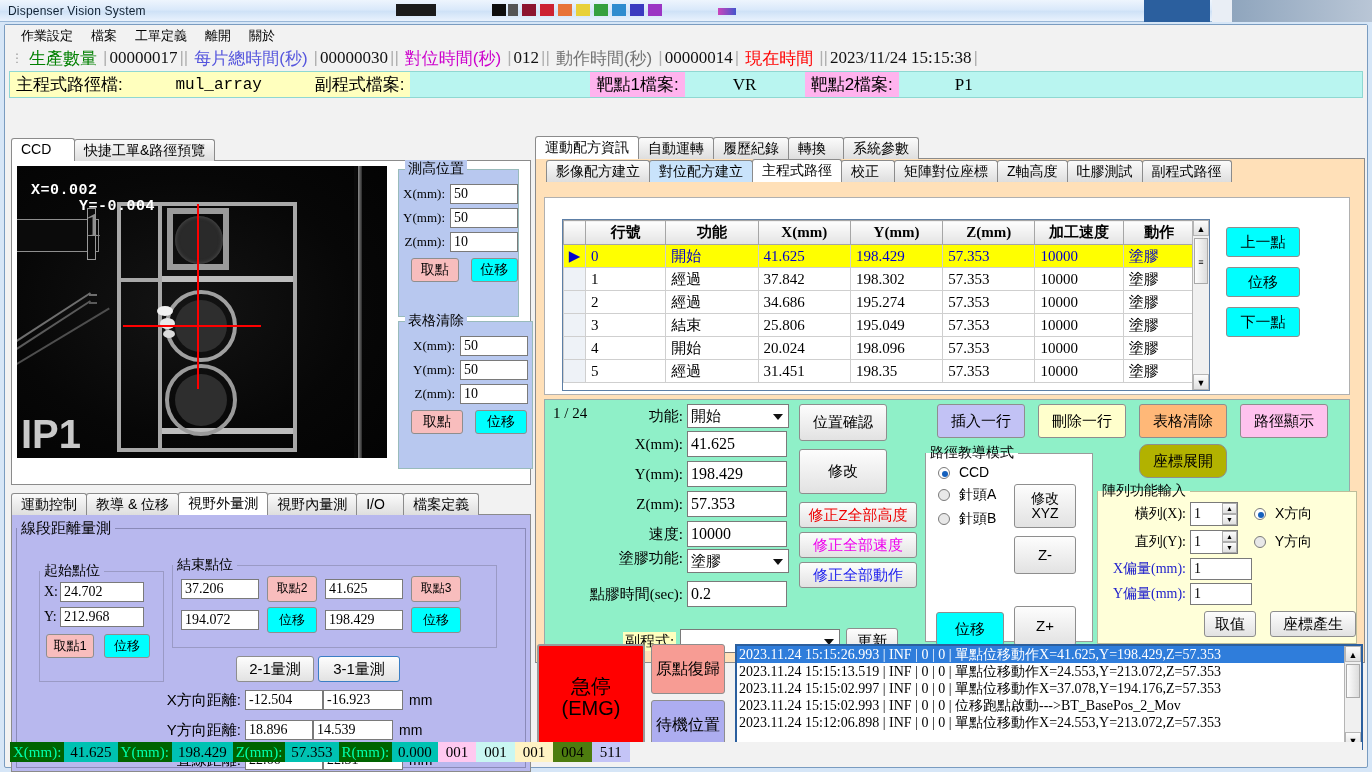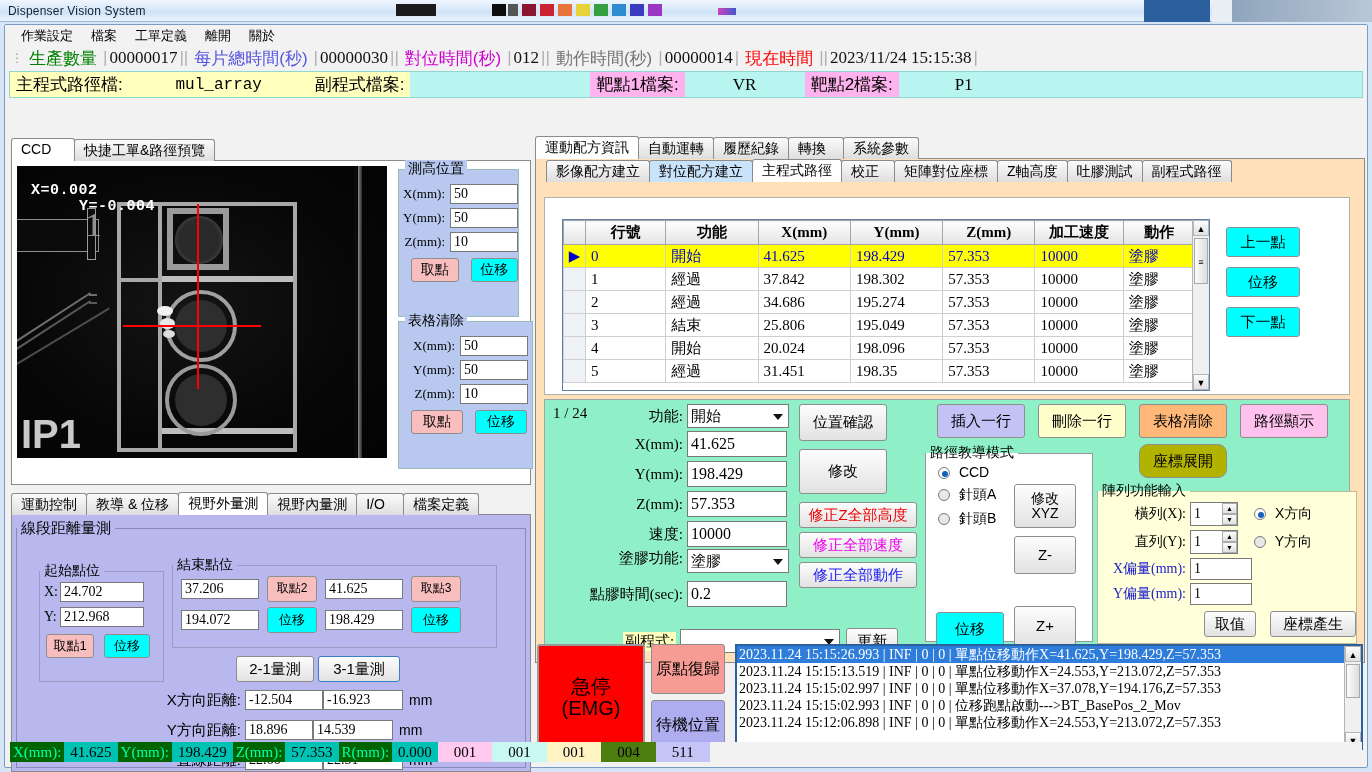--- a/index.html
+++ b/index.html
@@ -117,21 +117,21 @@
   .spin { position:absolute; right:1px; top:1px; width:15px; height:22px; }
   .spin div { height:11px; background:linear-gradient(to bottom,#fcfcfc,#e0e0e0); border:1px solid #adadad; font-size:7px; text-align:center; line-height:9px;}
   
   #logbox { position:absolute; left:200px; top:508px; width:628px; height:106px; border:2px solid #2b5f9e; background:#fff; overflow:hidden;}
   .logline { font-family:"Liberation Serif",serif; font-size:14px; height:17px; line-height:17px; white-space:nowrap; padding-left:2px;}
   .logline.sel { background:#2f7ddb; color:#fff; }
   
   #statusbar { position:absolute; left:5px; bottom:5px; width:1352px; height:20px; display:flex; align-items:stretch; font-family:"Liberation Serif",serif; font-size:15px;}
   #statusbar .kk { background:#006400; color:#00ffaa; padding:0 3px; display:flex;align-items:center;}
   #statusbar .vv { background:#00c2b2; color:#000; padding:0 6px; display:flex;align-items:center;}
-  #statusbar .nn { padding:0 16px; display:flex;align-items:center; }
+  #statusbar .nn { padding:0 8px; display:flex;align-items:center; }
 </style>
 </head>
 <body>
 
 <div id="titlebar">
   <span class="ttl">Dispenser Vision System</span>
   <span class="artifact" style="left:396px;width:40px;background:#1b1b1b;"></span>
   <span class="artifact" style="left:492px;width:14px;background:#0d0d0d;"></span>
   <span class="artifact" style="left:508px;width:10px;background:#555;"></span>
   <span class="artifact" style="left:522px;width:14px;background:#8c1430;"></span>

